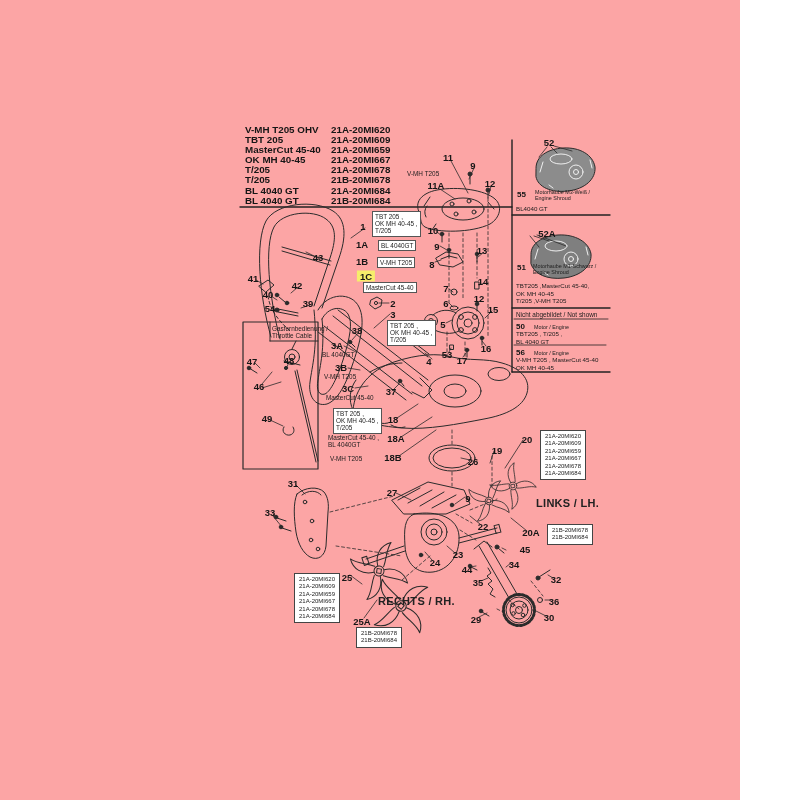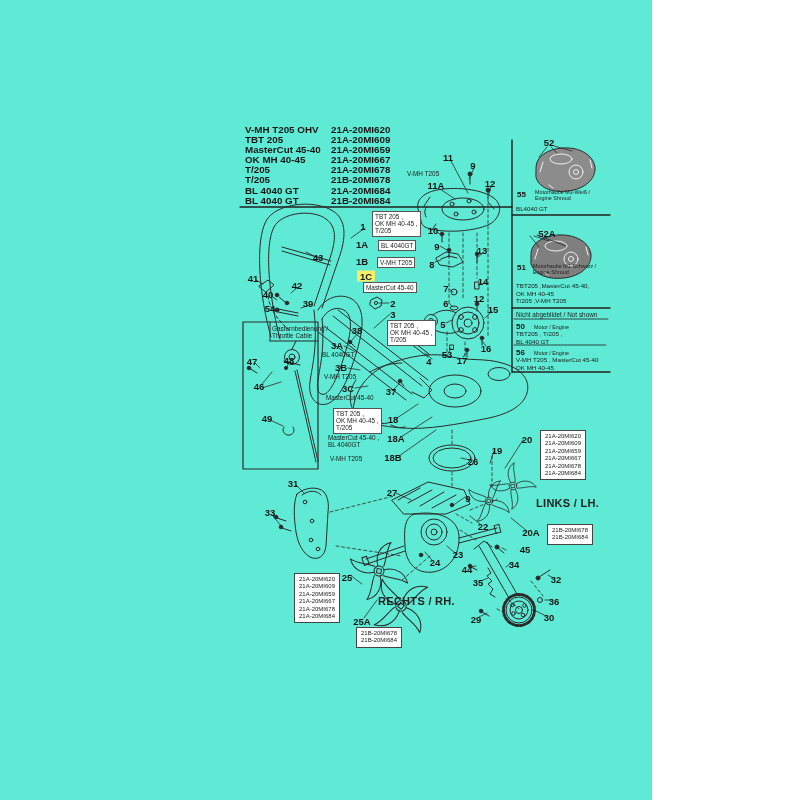--- a/index.html
+++ b/index.html
@@ -1,17 +1,17 @@
 <!DOCTYPE html>
 <html><head>
 <meta charset="utf-8">
 <style>
   html,body{margin:0;padding:0;background:#fff;}
   body{font-family:"Liberation Sans", sans-serif;}
-  #page{position:relative;width:652px;height:800px;background:#5eead4;overflow:hidden;}
+  #page{position:relative;width:740px;height:800px;background:#fca5a5;overflow:hidden;}
   #art{position:absolute;left:0;top:0;}
   .co{position:absolute;transform:translate(-50%,-50%);font-size:9.5px;font-weight:bold;color:#161616;white-space:nowrap;}
   .co.hl{background:#f6ee6b;padding:0 3px;}
   .vl{position:absolute;font-size:6.4px;line-height:7.2px;color:#1c1c1c;white-space:pre;}
   .vl.boxed{border:1px solid #555;padding:1px 2px;background:#fff;}
   .sl{position:absolute;font-size:11px;font-weight:bold;color:#222;white-space:nowrap;letter-spacing:.3px;}
   .pl{position:absolute;border:1px solid #444;background:#fff;padding:2px 4px;font-size:6px;line-height:7.4px;color:#1c1c1c;white-space:pre;}
   #model-table{position:absolute;left:245px;top:125px;}
   .mrow{display:flex;font-size:9.8px;font-weight:bold;line-height:10.1px;color:#161616;}
   .mname{width:86px;}

